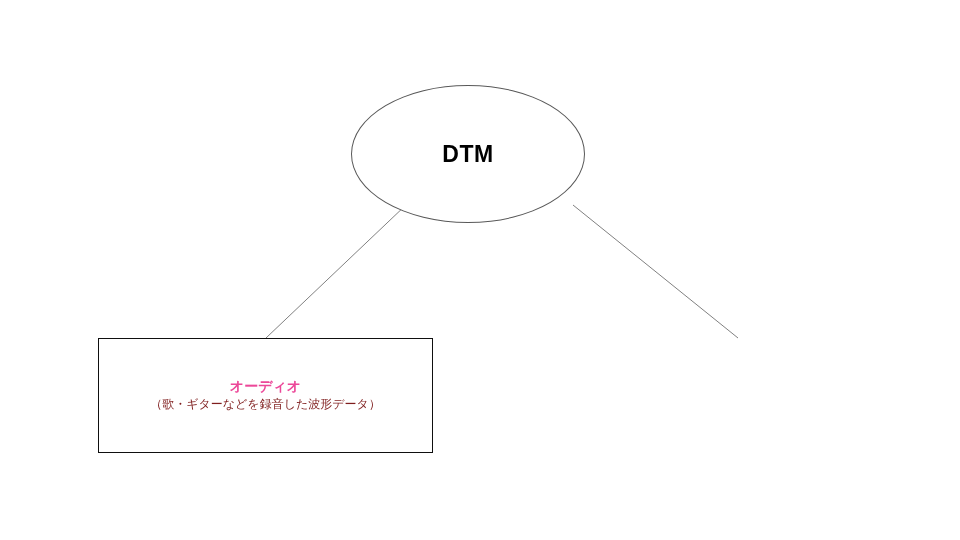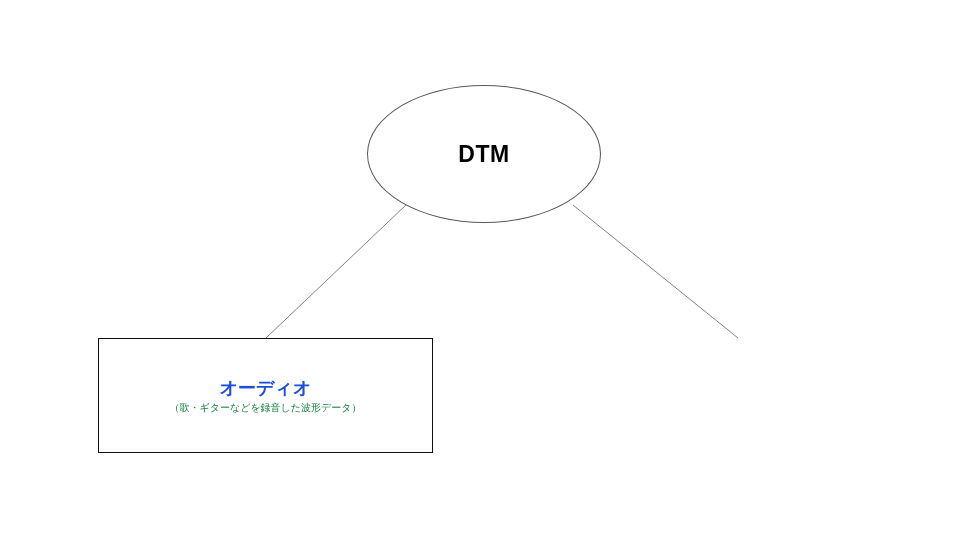--- a/index.html
+++ b/index.html
@@ -15,21 +15,21 @@
     background: #ffffff;
   }
   .connector-layer {
     position: absolute;
     left: 0; top: 0;
     width: 960px; height: 540px;
     pointer-events: none;
   }
   .root-ellipse {
     position: absolute;
-    left: 367px; top: 85px;
+    left: 351px; top: 85px;
     width: 234px; height: 138px;
     border: 1px solid #595959;
     border-radius: 50%;
     background: #ffffff;
     display: flex;
     align-items: center;
     justify-content: center;
   }
   .root-label {
     font-size: 23px;
@@ -45,30 +45,30 @@
     background: #ffffff;
     display: flex;
     flex-direction: column;
     align-items: center;
     justify-content: center;
     text-align: center;
   }
   .node-box.audio { left: 98px;  width: 335px; }
   .node-box.midi  { left: 580px; width: 320px; }
   .node-title {
-    font-size: 18px;
+    font-size: 14px;
     font-weight: bold;
-    color: #1d4ed8;
+    color: #ec4899;
     line-height: 1.25;
     text-align: center;
   }
   .node-subtitle {
-    font-size: 10px;
+    font-size: 12px;
     font-weight: normal;
-    color: #15803d;
+    color: #7f1d1d;
     line-height: 1.3;
     margin-top: 2px;
     white-space: nowrap;
   }
 </style>
 </head>
 <body>
 
 <div class="canvas">
 

